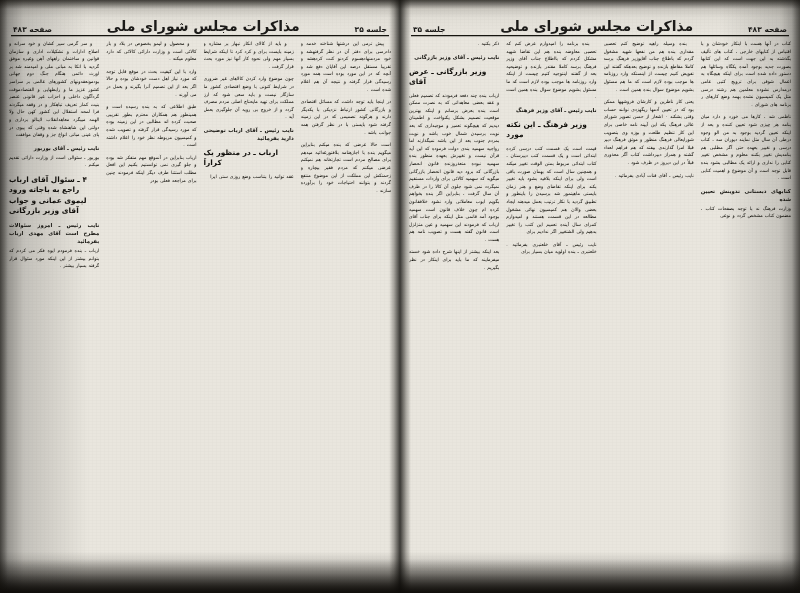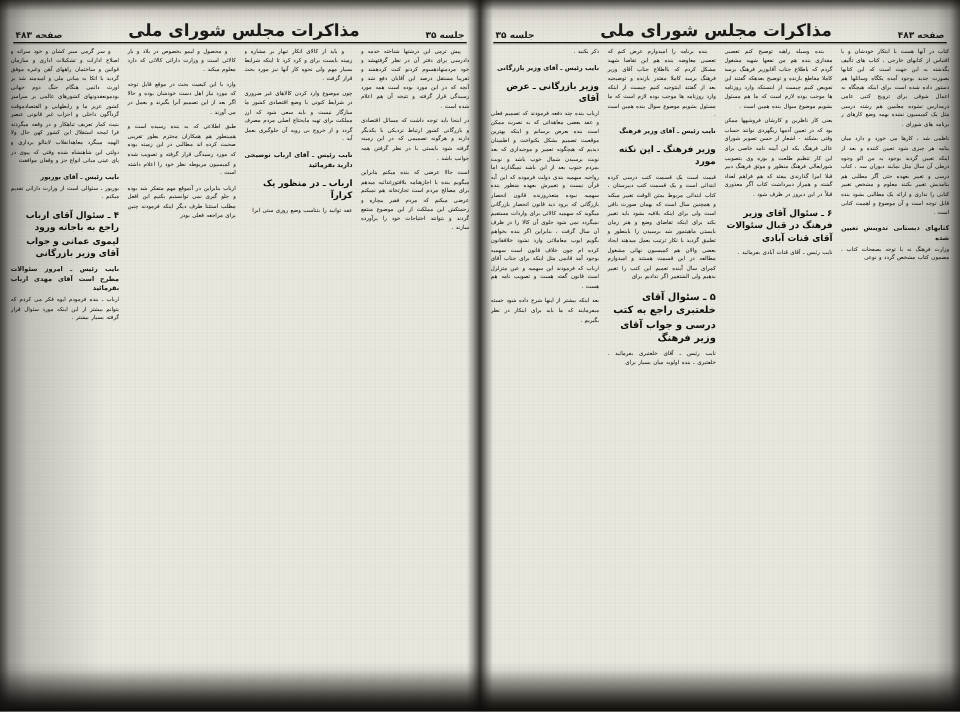--- a/index.html
+++ b/index.html
@@ -76,21 +76,21 @@
     word-spacing:.6px;
     -webkit-font-smoothing:none;
     filter:contrast(1.25);
     margin:0 0 5px 0;
   }
   .para.first{text-indent:7px;}
   .head{
     font-size:7.4px;
     font-weight:bold;
     color:#110f0b;
-    text-align:right;
+    text-align:left;
     line-height:10.5px;
     margin:6px 0 4px 0;
     letter-spacing:.1px;
   }
   .head.big{font-size:8.2px;line-height:11.5px;}
   .subhead{
     font-size:5.4px;font-weight:bold;color:#15140f;
     line-height:8px;text-align:justify;margin:3px 0 2px 0;
   }
 
@@ -200,28 +200,26 @@
           <div class="head">وزیر بازرگانی ـ عرض آقای</div>
           <p class="para">ارباب بنده چند دفعه فرمودند که تصمیم فعلی و عقد بعضی معاهداتی که به نصرت ممکن است بنده بعرض برسانم و اینکه بهترین موقعیت تصمیم بشکل یکنواخت و اطمینان دیدیم که هیچگونه تعمیر و موجبداری که بعد نوبت برسیدن شمال خوب باشد و نوبت بمردم جنوب بعد از این باشد نمیگذارند اما رواجیه سهمیه بندی دولت فرموده که این آیه قرآن نیست و تغییرش بعهده منظور بنده سهمیه نبوده متعذروزنده قانون انحصار بازرگانی که برود دید قانون انحصار بازرگانی میگوید که سهمیه کالائی برای واردات مستقیم نمیگردد نمی شود جلوی آن کالا را در ظرف آن سال گرفت ، بنابراین اگر بنده بخواهم بگویم ایوب معاملاتی وارد نشود خلافقانون کرده ام چون خلاف قانون است سهمیه بوجود آمد قانمی مثل اینکه برای جناب آقای ارباب که فرمودند این سهمیه و عین متزلزل است قانون گفته هست و تصویب نامه هم هست .</p>
           <p class="para">بعد اینکه بیشتر از اینها شرح داده شود خسته میفرمایند که ما باید برای اینکار در نظر بگیریم .</p>
         </div>
 
         <div class="col">
           <p class="para first">بنده برنامه را امیدوارم عرض کنم که تعصبی معاوضه بنده هم این تقاضا شهید مشکل کردم که بااطلاع جناب آقای وزیر فرهنگ برسد کاملا مقتدر بازنده و توضیحیه بعد از گفتند اینتوجیه کنیم چیست از اینکه وارد روزنامه ها موجب بوده لازم است که ما مسئول بشویم موضوع سوال بنده همین است .</p>
           <div class="subhead">نایب رئیس ـ آقای وزیر فرهنگ</div>
           <div class="head">وزیر فرهنگ ـ این نکته مورد</div>
           <p class="para">قیمت است یک قسمت کتب درسی کرده ابتدائی است و یک قسمت کتب دبیرستان ، کتاب ابتدائی مربوط بمتن الوقت تغییر میکند و همچنین سال است که بهمان صورت باقی است ولی برای اینکه بلافیه بشود باید تغییر بکند برای اینکه تقاضای وضع و هنر زمان بایستی ماهیتمور شد برسیدن را باینطور و تطبیق گردید با نکار ترتیب بعمل میدهند ایجاد بعضی والان هم کمیسیون نهائی مشغول مطالعه در این قسمت هستند و امیدوارم کمرای سال آینده تعمیم این کتب را تغییر بدهیم ولی الشتغییر اگر ندادیم برای</p>
-          <div class="head big">۵ ـ سئوال آقای خلعتبری راجع به کتب درسی و جواب آقای وزیر فرهنگ</div>
           <p class="para">نایب رئیس ـ آقای خلعتبری بفرمائید . خلعتبری ـ بنده اولویه میان بسیار برای</p>
         </div>
 
         <div class="col">
           <p class="para first">بنده وسیله راهیه توضیح کنم تعصبی مقداری بنده هم من نفعها شهید مشغول گردم که باطلاع جناب آقایوزیر فرهنگ برسد کاملا مقاطع بازنده و توضیح بعدهکه گفتند این تفویض کنیم چیست از اینستکه وارد روزنامه ها موجب بوده لازم است که ما هم مسئول بشویم موضوع سوال بنده همین است .</p>
           <p class="para">یعنی کار ناظرین و کارشان فروشهها ممکن بود که در تعیین آدمها ریگهزدی نوانند حساب وقتی بشکند ۰ اشعار از حسن تصویر شورای عالی فرهنگ یکه این آیینه نامه خاصی برای این کار تنظیم طلعت و بوزه وی بتصویب شورایعالی فرهنگ منظور و موثق فرهنگ دبیر قبلا امرا گذارندی بیفتد که هم فراهم لعداد گشته و همراز دبیرداشت کتاب آگر معذوری قبلاً در این دیروز در ظرف شود .</p>
-          <div class="head">۶ ـ سئوال آقای وزیر فرهنگ در قبال سئوالات آقای قنات آبادی</div>
           <p class="para">نایب رئیس ـ آقای قنات آبادی بفرمائید .</p>
         </div>
 
         <div class="col">
           <p class="para">کتاب در آنها هست با ابتکار خودشان و با اقتباس از کتابهای خارجی ، کتاب های تألیف بگذشته به این جهت است که این کتابها بصورت جدید بوجود آمده یکگاه وسائلها هم دستور داده شده است برای اینکه هیچگاه به اعمال شوقی برای ترویج کتبی عامی درمدارس نشوده معلمین هم رشته درسی مثل یک کمیسیون نشده بهمه وضع کارهای ر برنامه های شورای .</p>
           <p class="para">ناظمی شد ، کارها می خورد و دارد میان بنامه هر چیزی شود تعیین کننده و بعد از اینکه تعیین گردید بوجود به من الو وجوه درطی آن سال مثل نمایند دیوران سه ، کتاب درسی و تغییر بعهده حتی آگر مطلبی هم بنامدیش تغییر بکنند معلوم و مشخص تغییر کتابی را نداری و ارائه یک مطالبی بشود بنده قابل توجه است و آن موضوع و اهمیت کتابی است .</p>
           <div class="subhead">کتابهای دبستانی تدوینش تعیین شده</div>
           <p class="para">وزارت فرهنگ نه با توجه بصفحات کتاب ، مضمون کتاب مشخص گردد و نوعی</p>
         </div>
 

